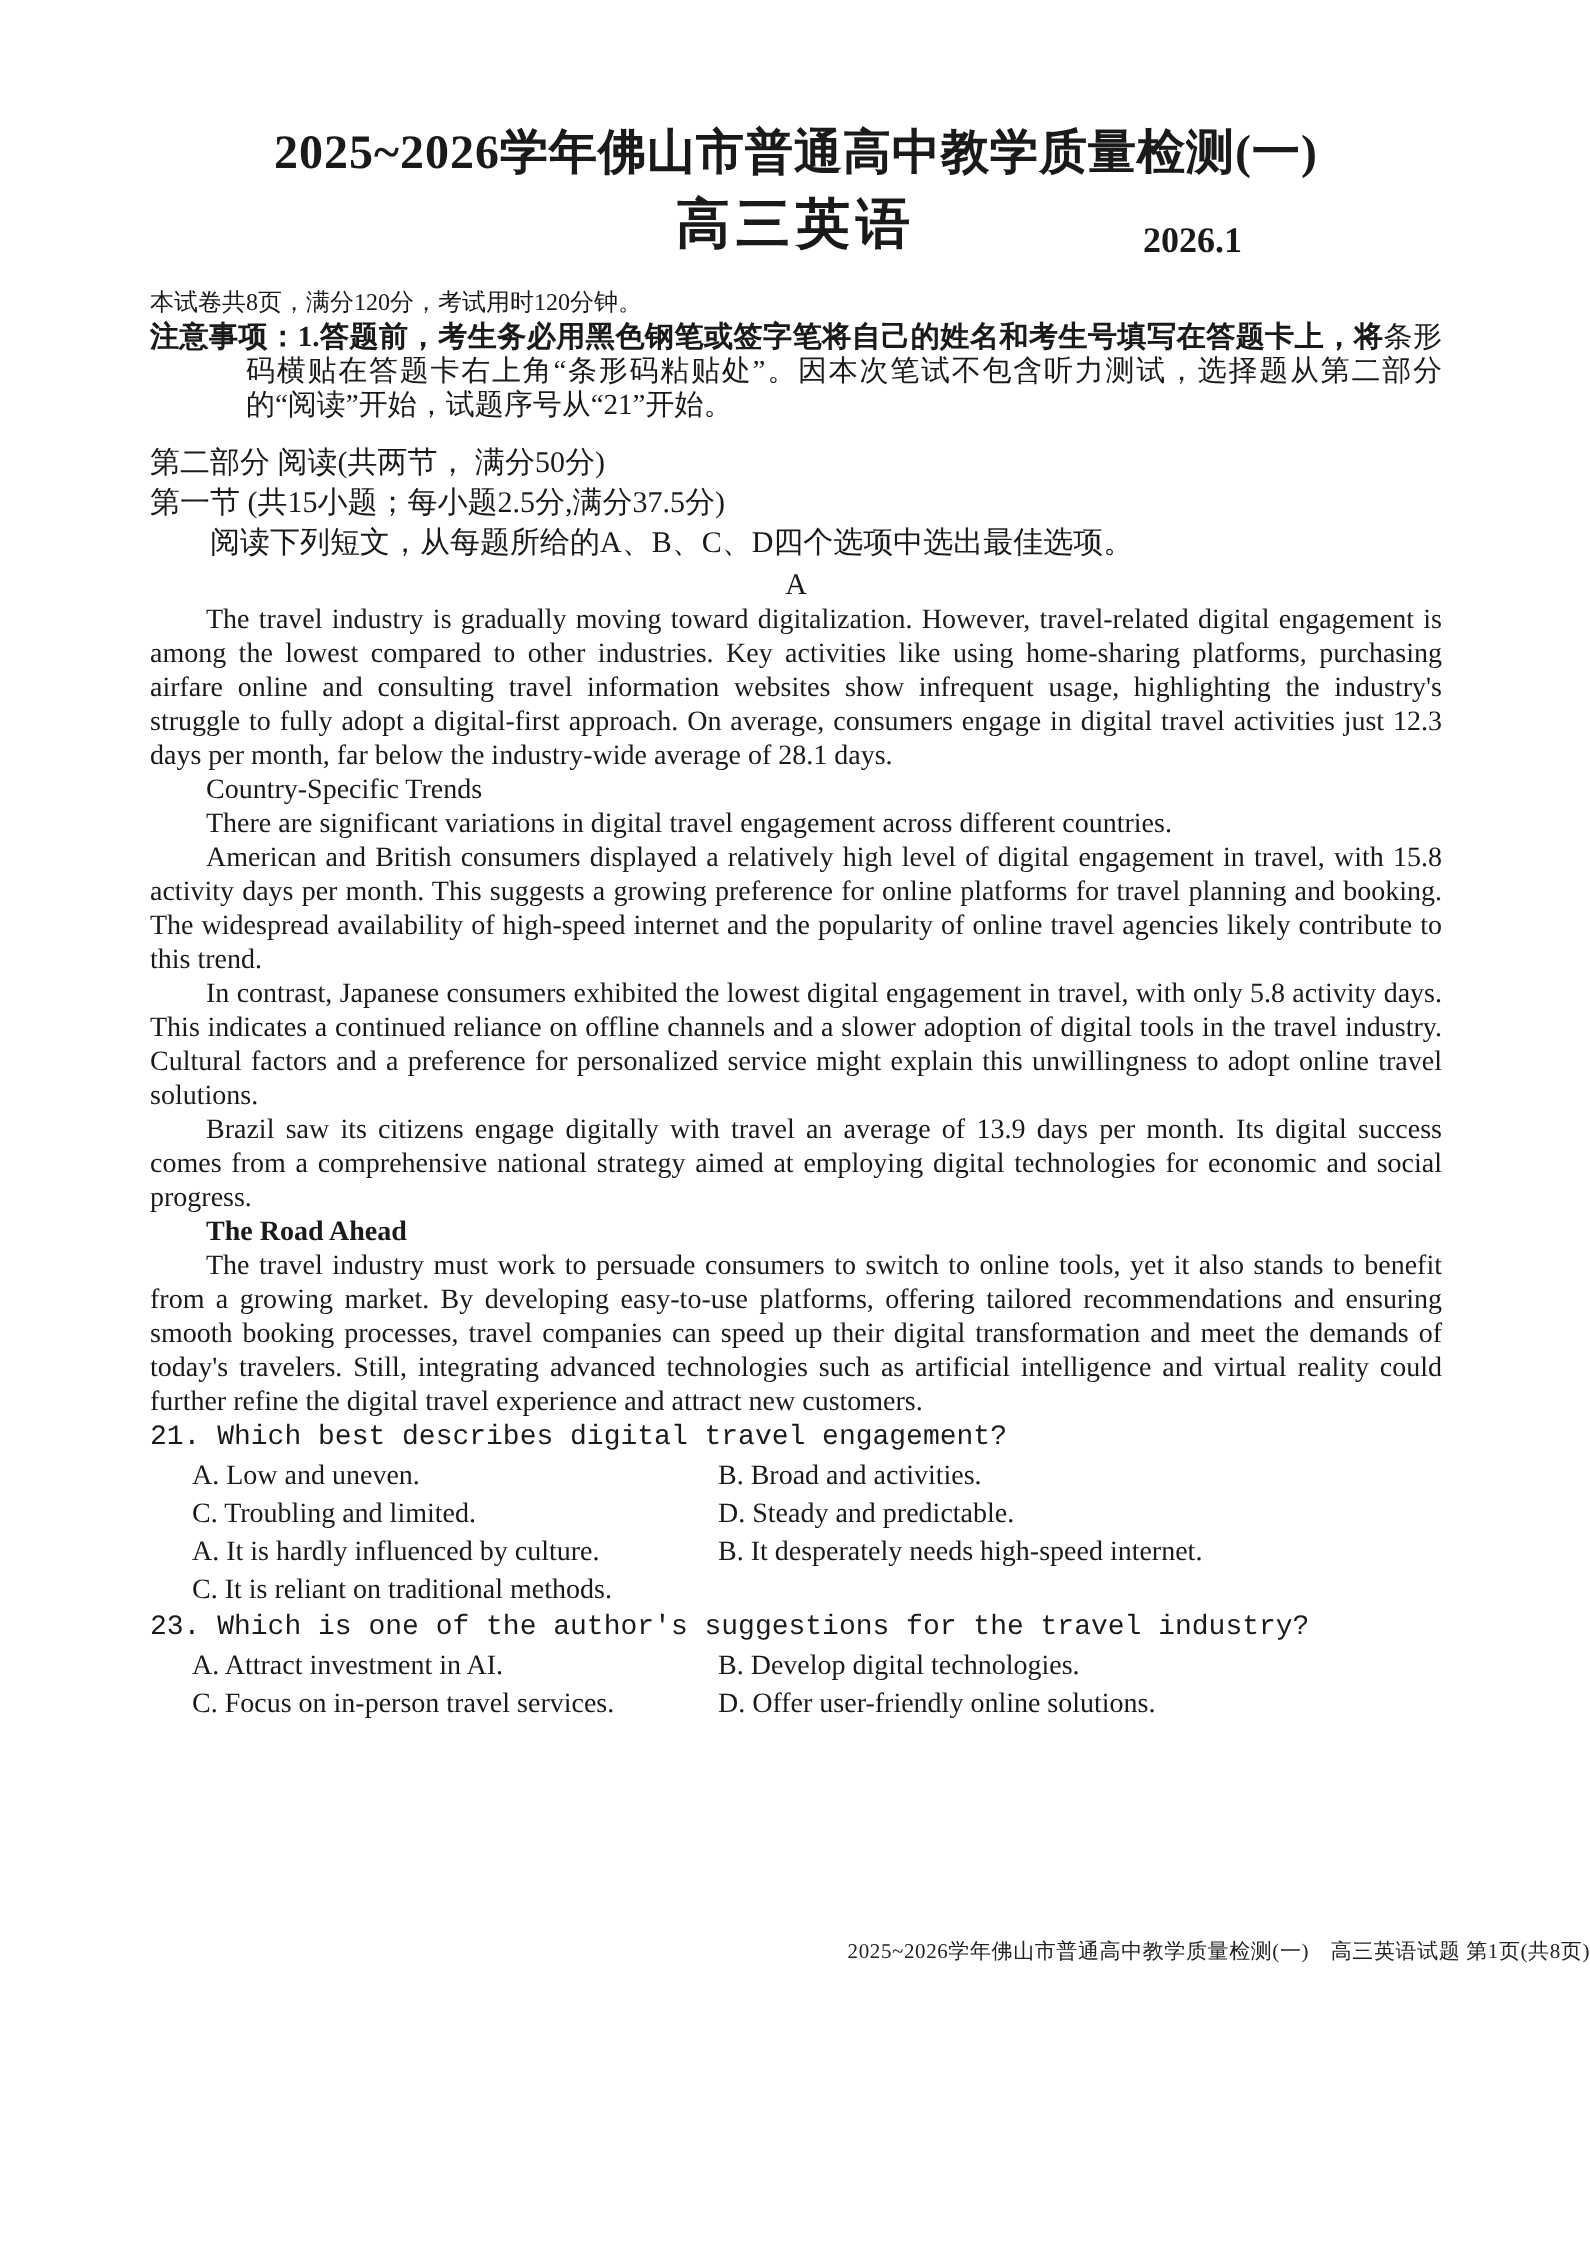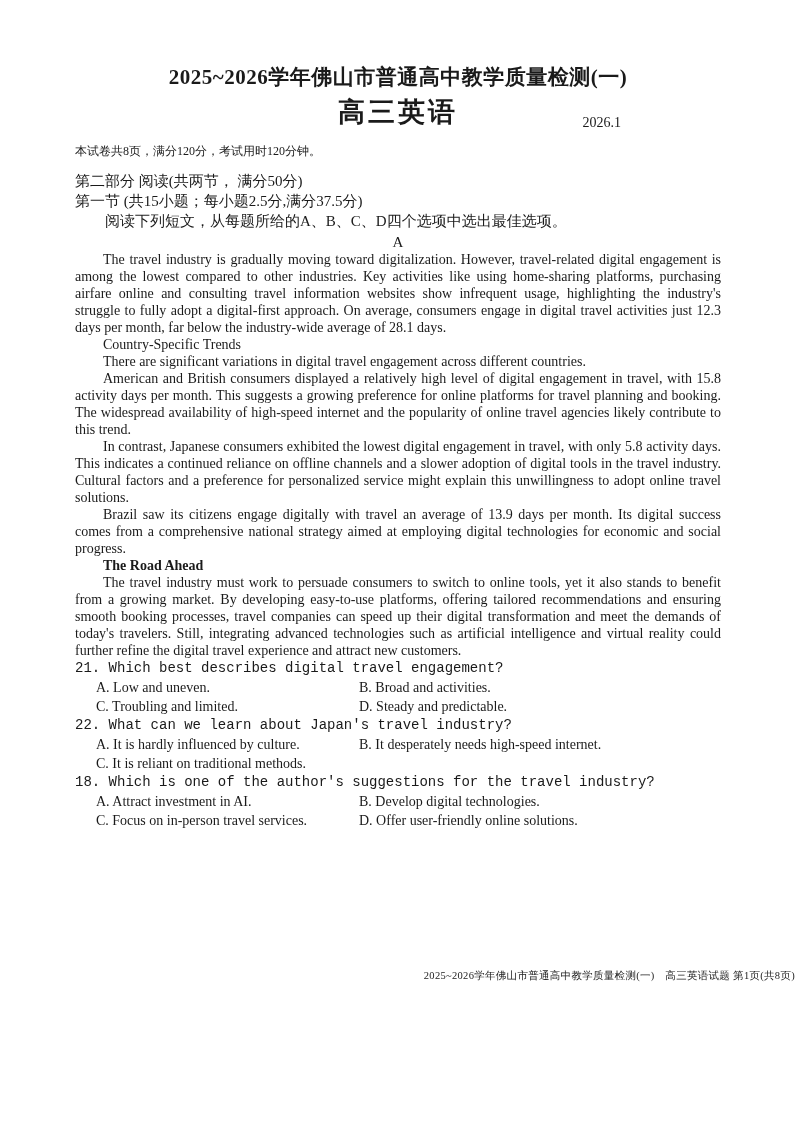--- a/index.html
+++ b/index.html
@@ -4,24 +4,24 @@
 <style>
   * { margin:0; padding:0; box-sizing:border-box; }
   html,body { background:#fff; }
   body {
     width:795px; height:1123px; position:relative; overflow:hidden;
     color:#1a1a1a;
     font-family:"Liberation Serif","DejaVu Serif",serif;
   }
   .page { padding:64px 74px 0 75px; }
 
-  .title { text-align:center; font-weight:700; font-size:21px; letter-spacing:0.5px; line-height:26px; }
+  .title { text-align:center; font-weight:700; font-size:24px; letter-spacing:0.5px; line-height:26px; }
   .subject-row { position:relative; text-align:center; margin-top:4px; height:40px; }
   .subject { font-size:27px; font-weight:700; letter-spacing:3px; }
-  .date { position:absolute; right:100px; bottom:3px; font-size:14px; font-weight:400; letter-spacing:0;text-align:right; }
+  .date { position:absolute; right:100px; bottom:3px; font-size:18px; font-weight:700; letter-spacing:0;text-align:right; }
 
   .summary { margin-top:8px; font-size:12px; line-height:19px; }
   .notice { font-size:14.5px; line-height:17px; text-align:justify; }
   .notice.n1 { padding-left:48px; text-indent:-48px; }
   .notice.n2 { padding-left:47px; text-indent:-10px; }
   .b { font-weight:700; }
 
   .part { font-size:15px; line-height:20px; }
   .part.first { margin-top:10px; }
   .directions { font-size:15px; line-height:20px; text-indent:30px; }
@@ -45,20 +45,21 @@
 
   <div class="title">2025~2026学年佛山市普通高中教学质量检测(一)</div>
 
   <div class="subject-row">
     <span class="subject">高三英语</span>
     <span class="date">2026.1</span>
   </div>
 
   <div class="summary">本试卷共8页，满分120分，考试用时120分钟。</div>
 
+  <div class="notice n1"><span class="b">注意事项：1.答题前，考生务必用黑色钢笔或签字笔将自己的姓名和考生号填写在答题卡上，将</span><span>条形码横贴在答题卡右上角“条形码粘贴处”。因本次笔试不包含听力测试，选择题从第二部分的“阅读”开始，试题序号从“21”开始。</span></div>
 
 
   <div class="part first">第二部分 阅读(共两节， 满分50分)</div>
   <div class="part">第一节 (共15小题；每小题2.5分,满分37.5分)</div>
   <div class="directions">阅读下列短文，从每题所给的A、B、C、D四个选项中选出最佳选项。</div>
 
   <div class="passage-label">A</div>
 
   <p class="para">The travel industry is gradually moving toward digitalization. However, travel-related digital engagement is among the lowest compared to other industries. Key activities like using home-sharing platforms, purchasing airfare online and consulting travel information websites show infrequent usage, highlighting the industry's struggle to fully adopt a digital-first approach. On average, consumers engage in digital travel activities just 12.3 days per month, far below the industry-wide average of 28.1 days.</p>
   <p class="para">Country-Specific Trends</p>
@@ -73,30 +74,29 @@
     <div class="stem">21. Which best describes digital travel engagement?</div>
     <div class="opts">
       <span>A. Low and uneven.</span>
       <span>B. Broad and activities.</span>
       <span>C. Troubling and limited.</span>
       <span>D. Steady and predictable.</span>
     </div>
   </div>
 
   <div class="question">
-    <div class="stem">22. What can we learn about Japan's travel industry?</div>
     <div class="opts">
       <span>A. It is hardly influenced by culture.</span>
       <span>B. It desperately needs high-speed internet.</span>
       <span>C. It is reliant on traditional methods.</span>
     </div>
   </div>
 
   <div class="question">
-    <div class="stem">18. Which is one of the author's suggestions for the travel industry?</div>
+    <div class="stem">23. Which is one of the author's suggestions for the travel industry?</div>
     <div class="opts">
       <span>A. Attract investment in AI.</span>
       <span>B. Develop digital technologies.</span>
       <span>C. Focus on in-person travel services.</span>
       <span>D. Offer user-friendly online solutions.</span>
     </div>
   </div>
 
 </div>
 

